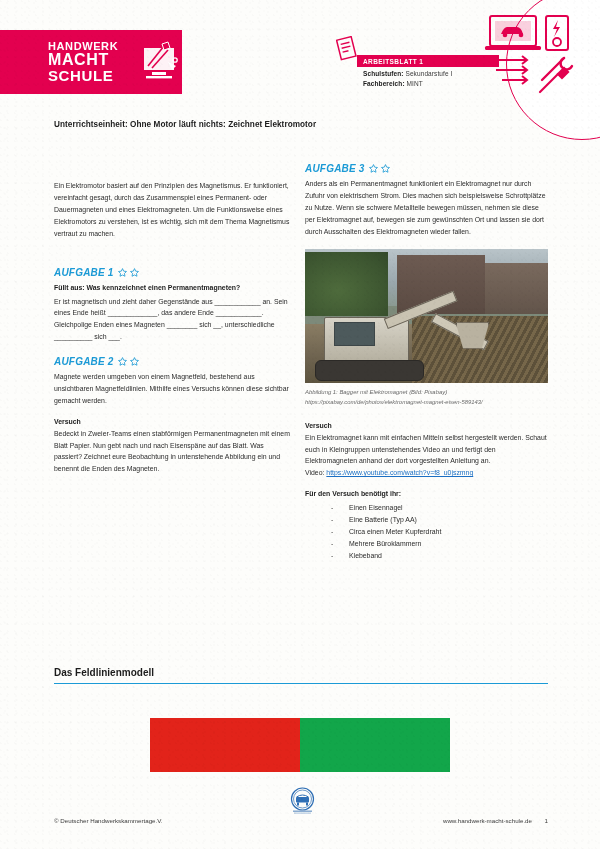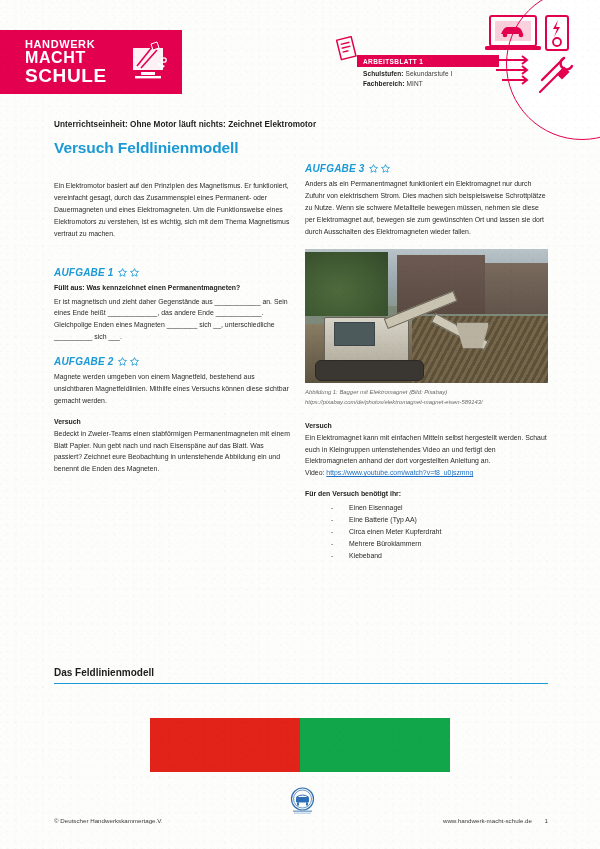--- a/index.html
+++ b/index.html
@@ -38,31 +38,31 @@
     position: absolute;
     left: 0;
     top: 30px;
     width: 182px;
     height: 64px;
     background: #e3004f;
     display: flex;
     align-items: center;
   }
   .logo-words {
-    margin-left: 25px;
+    margin-left: 48px;
     color: #ffffff;
     line-height: 1.0;
   }
   .logo-words div {
     font-weight: bold;
     letter-spacing: .6px;
   }
   .lw1 { font-size: 11px; }
   .lw2 { font-size: 16px; }
-  .lw3 { font-size: 19px; }
+  .lw3 { font-size: 15px; }
   .logo-mark {
     margin-left: 10px;
     width: 52px;
     height: 44px;
     position: relative;
   }
 
   .badge-wrap {
     position: absolute;
     left: 357px;
@@ -425,21 +425,20 @@
       </g>
 
       <g stroke="#e3004f" stroke-width="2.2" fill="none" stroke-linecap="round">
         <path d="M58 84 L76 66"></path>
         <path d="M76 66 l6 -6 4 4 -6 6 z" fill="#e3004f"></path>
       </g>
     </svg>
   </div>
 
   <div class="unit-line">Unterrichtseinheit: Ohne Motor läuft nichts: Zeichnet Elektromotor</div>
-  <div class="main-title">Versuch Feldlinienmodell</div>
 
   <div class="col-left">
     <p class="body">Ein Elektromotor basiert auf den Prinzipien des Magnetismus. Er funktioniert, vereinfacht gesagt, durch das Zusammenspiel eines Permanent- oder Dauermagneten und eines Elektromagneten. Um die Funktionsweise eines Elektromotors zu verstehen, ist es wichtig, sich mit dem Thema Magnetismus vertraut zu machen.</p>
 
     <div class="task-head first">
       <span class="task-label">AUFGABE 1</span>
       <span class="stars">
         <svg class="star" viewBox="0 0 12 12">
             <path d="M6 .8l1.6 3.4 3.7.5-2.7 2.6.7 3.7L6 9.3 2.7 11l.7-3.7L.7 4.7l3.7-.5z" fill="none" stroke="#1b9ad6" stroke-width="1.1"></path>
           </svg>

